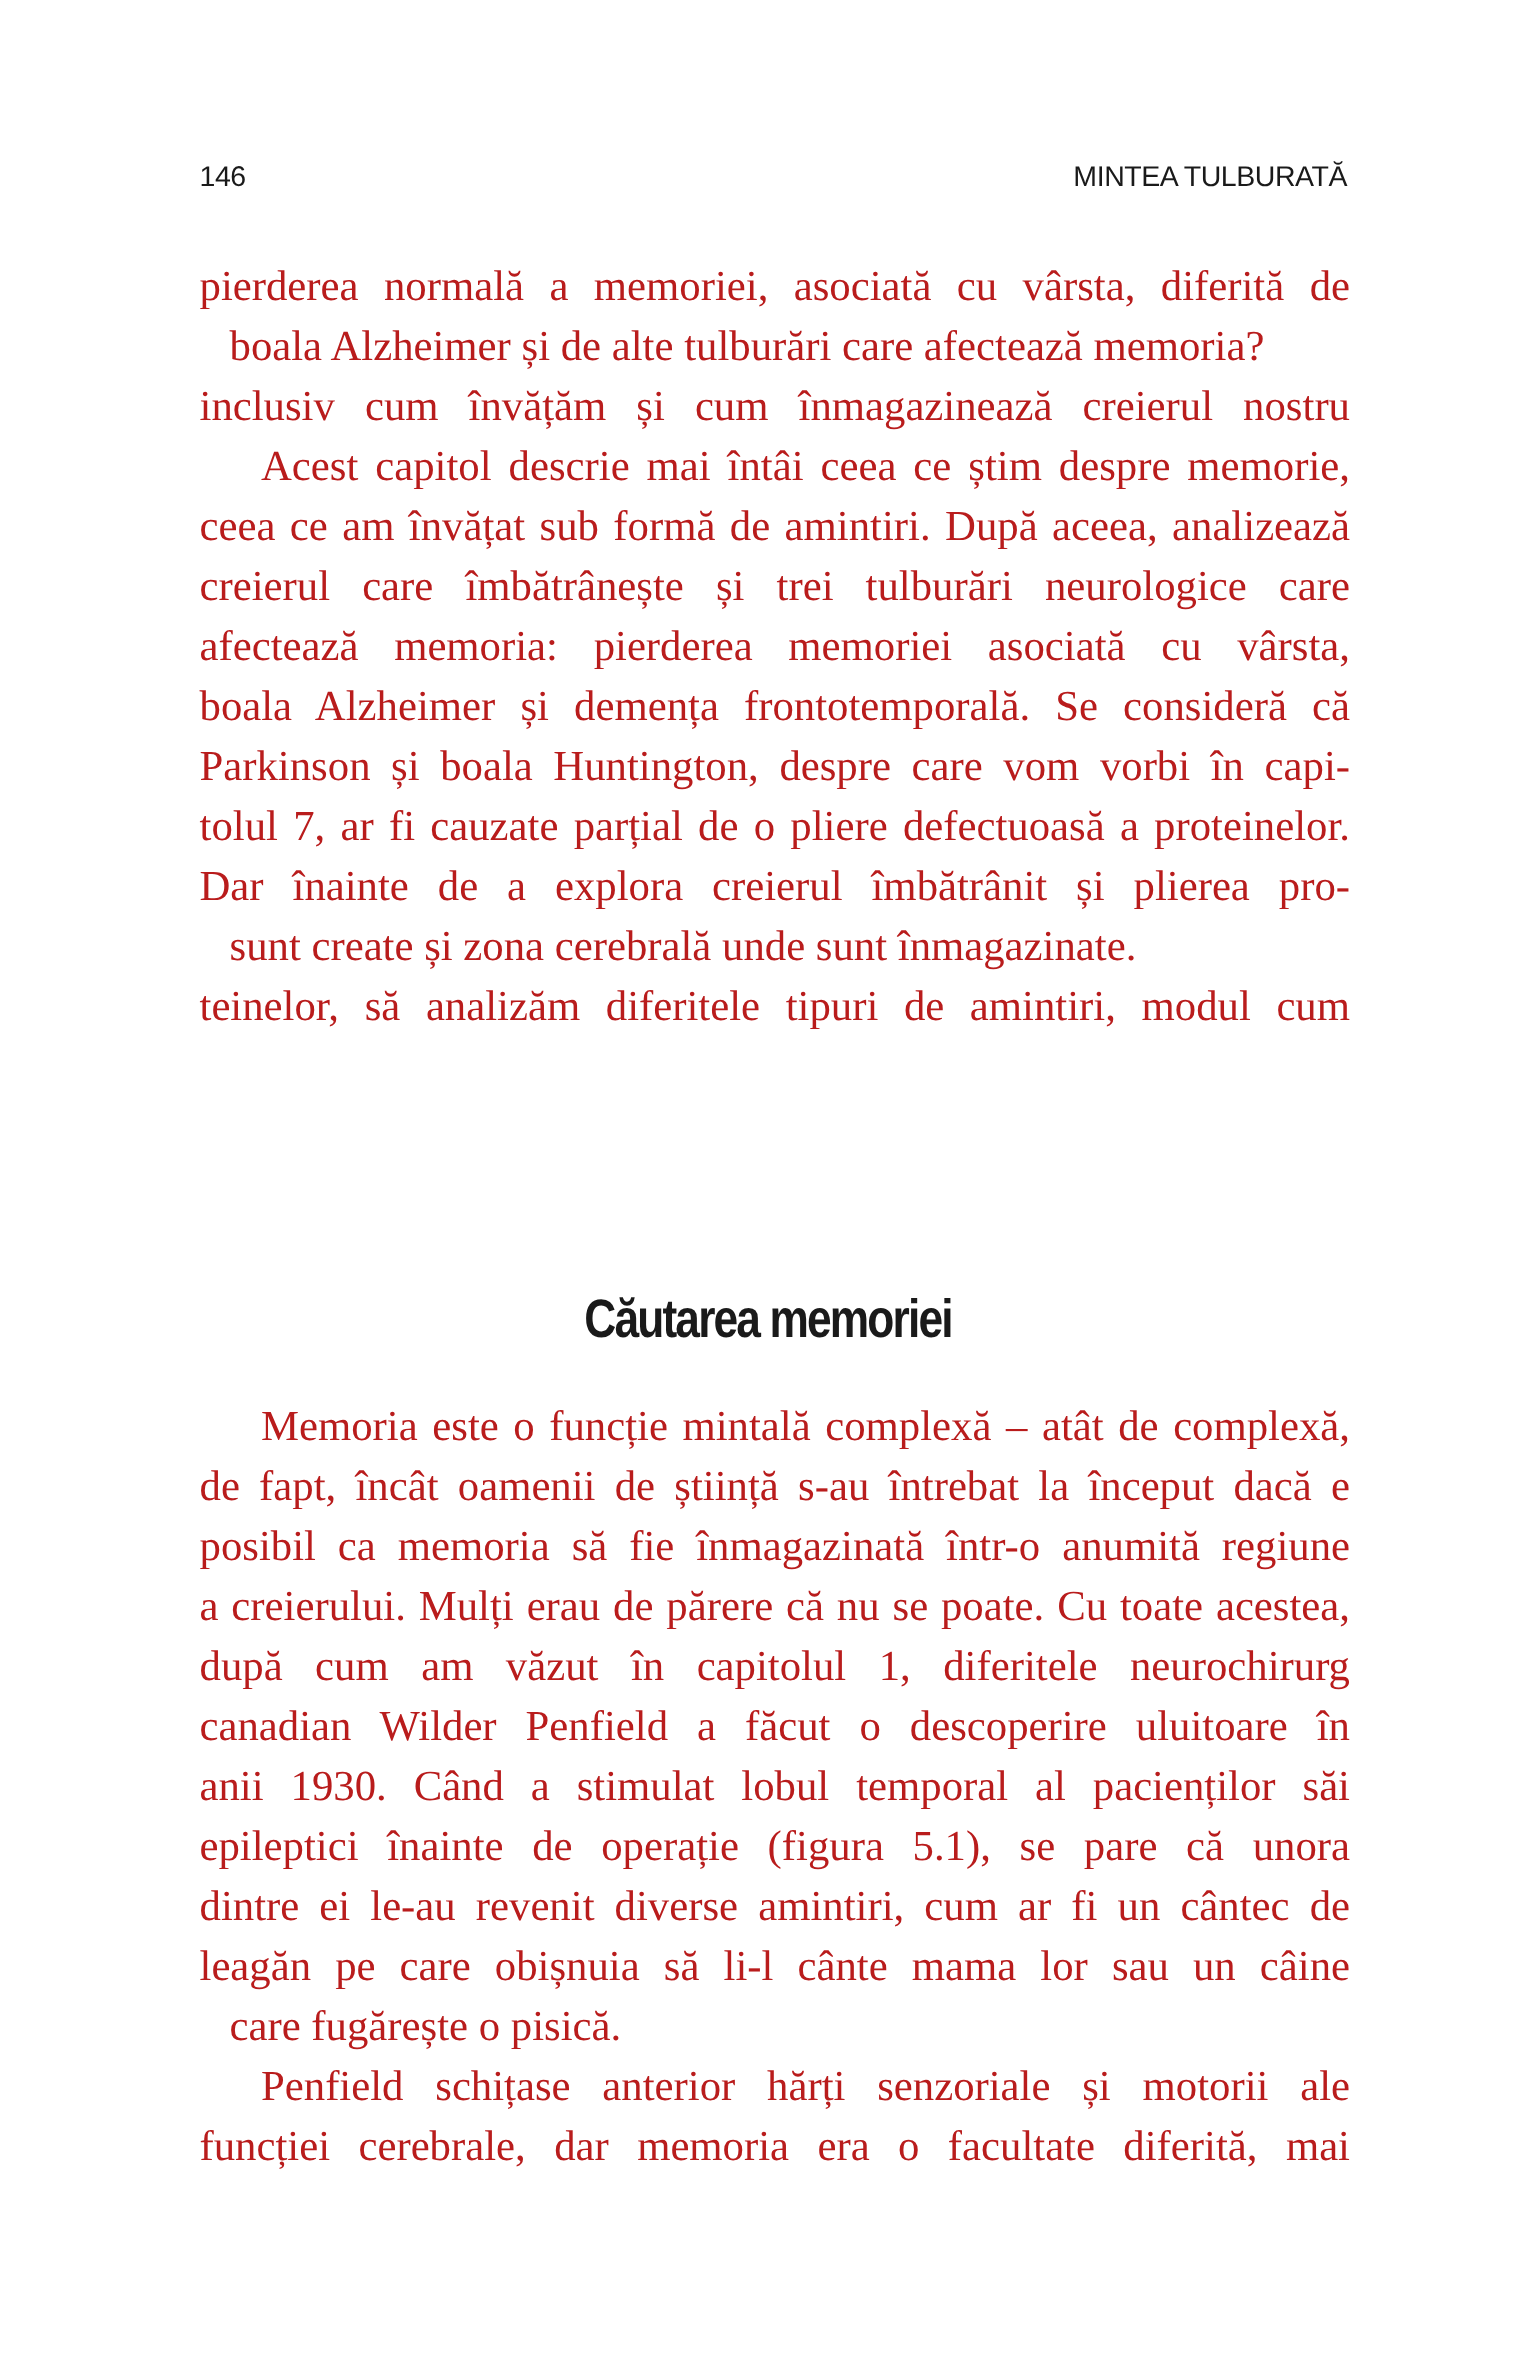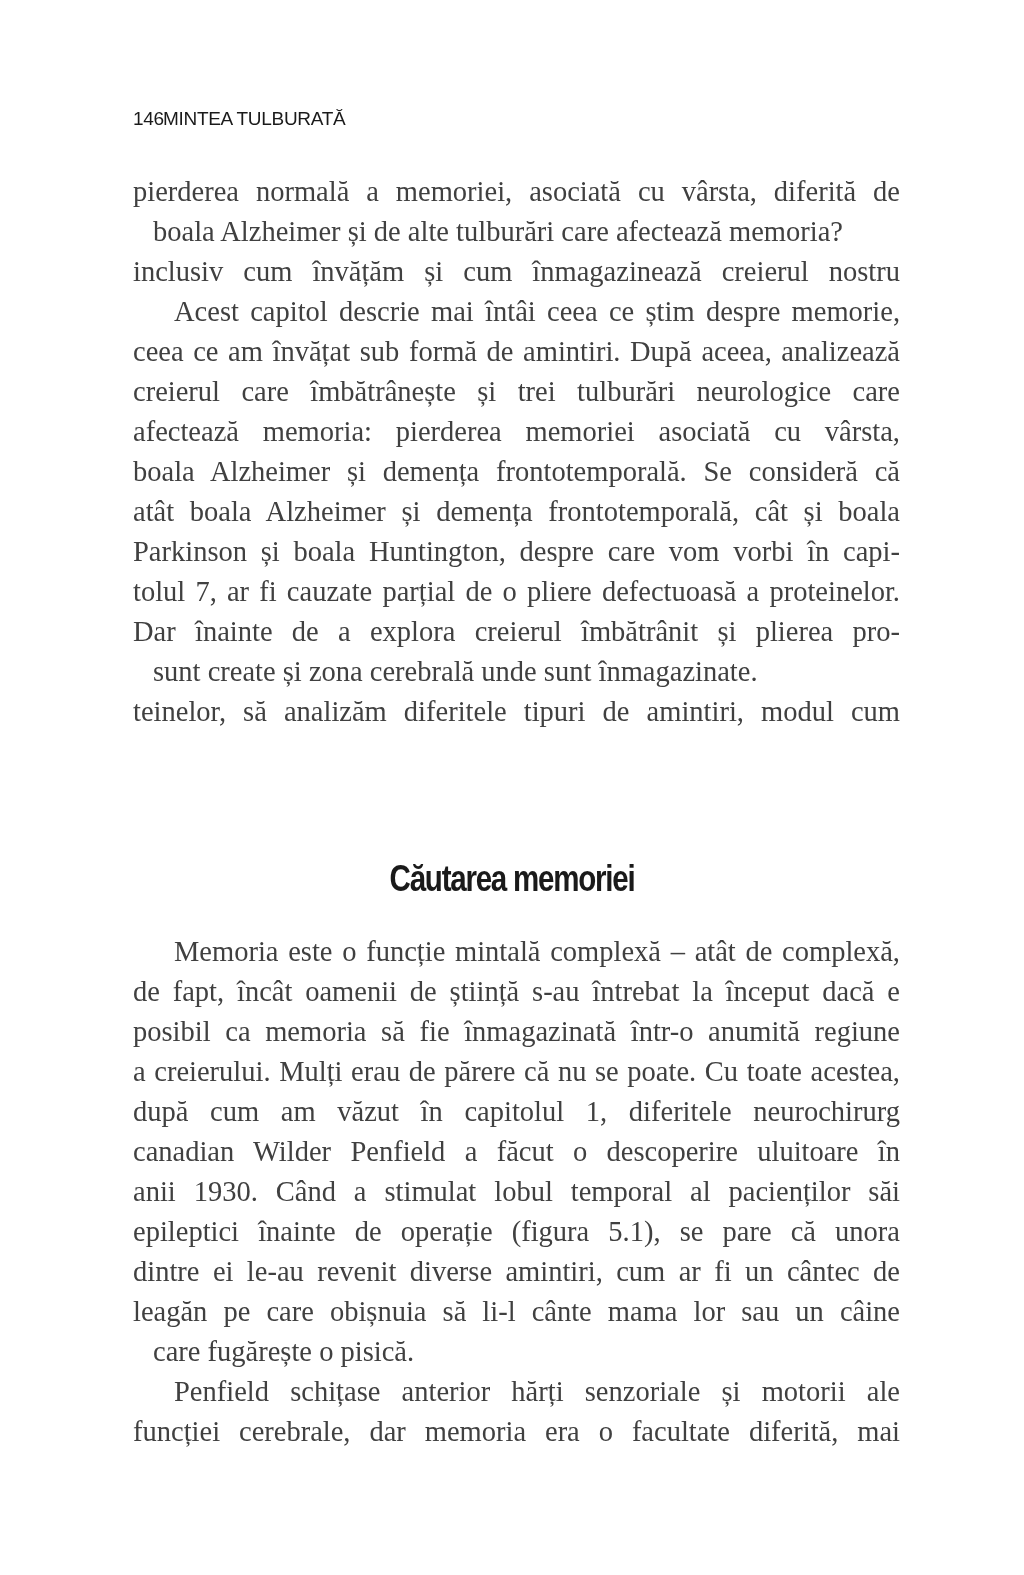--- a/index.html
+++ b/index.html
@@ -32,33 +32,33 @@
     }
     .page-number {
       position: absolute;
       left: 0;
       top: 0;
     }
     .book-title {
       position: absolute;
       left: 0;
       width: 100%;
-      text-align: left;
+      text-align: right;
       top: 0;
       padding-left: 30px;
       box-sizing: border-box;
     }
     .body-text {
       position: absolute;
       left: 133px;
       width: 767px;
       font-family: "Liberation Serif", "DejaVu Serif", serif;
       font-size: 28.5px;
       line-height: 40px;
-      color: #404040;
+      color: #b91c1c;
     }
     .line {
       display: block;
       height: 40px;
       white-space: nowrap;
       text-align: justify;
       text-align-last: justify;
     }
     .line.last {
       text-align-last: left;
@@ -95,21 +95,20 @@
 
   <div class="body-text block-1">
     <span class="line">pierderea normală a memoriei, asociată cu vârsta, diferită de</span>
     <span class="line last">boala Alzheimer și de alte tulburări care afectează memoria?</span>
     <span class="line">inclusiv cum învățăm și cum înmagazinează creierul nostru</span>
     <span class="line indent">Acest capitol descrie mai întâi ceea ce știm despre memorie,</span>
     <span class="line">ceea ce am învățat sub formă de amintiri. După aceea, analizează</span>
     <span class="line">creierul care îmbătrânește și trei tulburări neurologice care</span>
     <span class="line">afectează memoria: pierderea memoriei asociată cu vârsta,</span>
     <span class="line">boala Alzheimer și demența frontotemporală. Se consideră că</span>
-    <span class="line">atât boala Alzheimer și demența frontotemporală, cât și boala</span>
     <span class="line">Parkinson și boala Huntington, despre care vom vorbi în capi-</span>
     <span class="line">tolul 7, ar fi cauzate parțial de o pliere defectuoasă a proteinelor.</span>
     <span class="line">Dar înainte de a explora creierul îmbătrânit și plierea pro-</span>
     <span class="line last">sunt create și zona cerebrală unde sunt înmagazinate.</span>
     <span class="line">teinelor, să analizăm diferitele tipuri de amintiri, modul cum</span>
   </div>
 
   <h2 class="section-heading">Căutarea memoriei</h2>
 
   <div class="body-text block-2">

